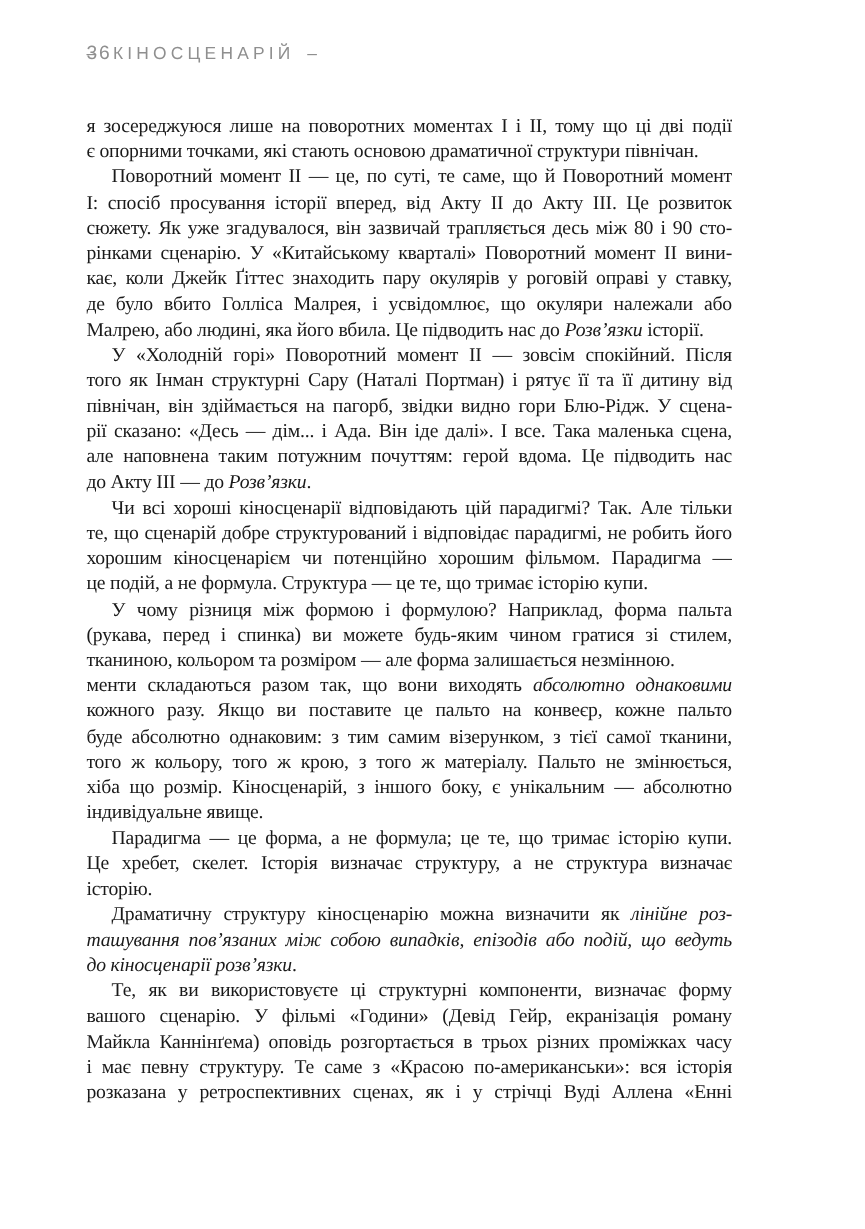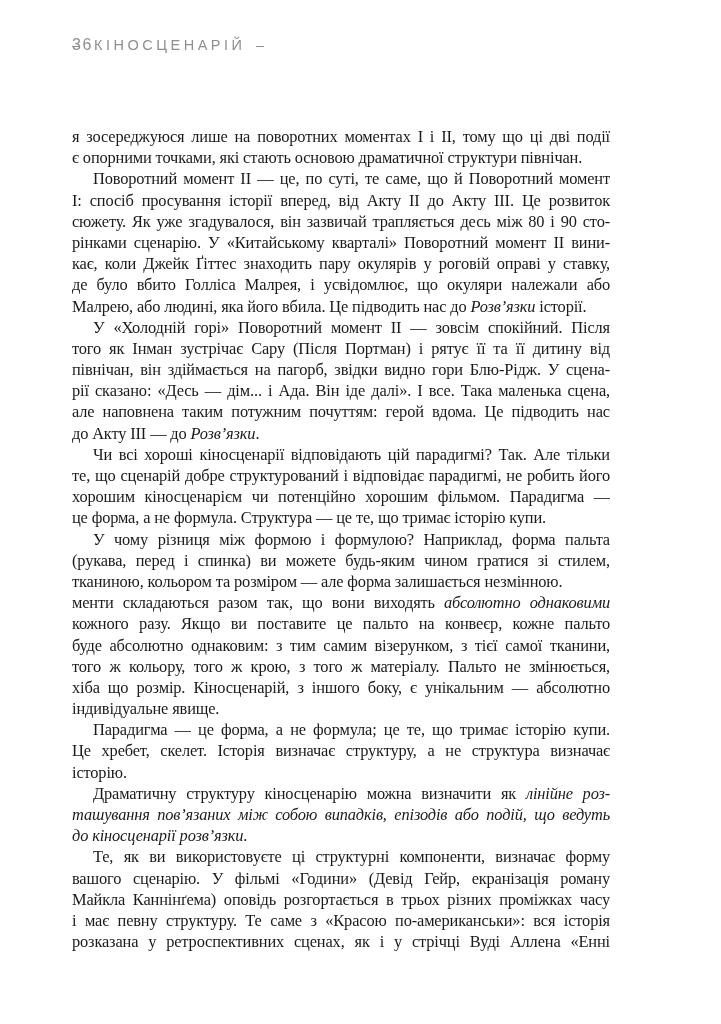--- a/index.html
+++ b/index.html
@@ -44,21 +44,20 @@
   }
   .text {
     position: absolute;
     left: 72px;
     top: 94px;
     width: 538px;
     color: #1a1a1a;
     font-size: 16.4px;
     line-height: 21.2px;
     letter-spacing: -0.15px;
-    margin-top: 32px;
   }
   .para { margin: 0; padding: 0; }
   .line {
     text-align: justify;
     text-align-last: justify;
     -moz-text-align-last: justify;
     height: 21.2px;
     overflow: hidden;
   }
   .line.plast {
@@ -85,31 +84,31 @@
         <div class="line indent"><span>Поворотний момент II — це, по суті, те саме, що й Поворотний момент</span></div>
         <div class="line"><span>I: спосіб просування історії вперед, від Акту II до Акту III. Це розвиток</span></div>
         <div class="line"><span>сюжету. Як уже згадувалося, він зазвичай трапляється десь між 80 і 90 сто-</span></div>
         <div class="line"><span>рінками сценарію. У «Китайському кварталі» Поворотний момент II вини-</span></div>
         <div class="line"><span>кає, коли Джейк Ґіттес знаходить пару окулярів у роговій оправі у ставку,</span></div>
         <div class="line"><span>де було вбито Голліса Малрея, і усвідомлює, що окуляри належали або</span></div>
         <div class="line plast"><span>Малрею, або людині, яка його вбила. Це підводить нас до </span><span class="it">Розв’язки</span><span> історії.</span></div>
       </div>
       <div class="para">
         <div class="line indent"><span>У «Холодній горі» Поворотний момент II — зовсім спокійний. Після</span></div>
-        <div class="line"><span>того як Інман зустрічає Сару (Після Портман) і рятує її та її дитину від</span></div>
+        <div class="line"><span>того як Інман структурні Сару (Наталі Портман) і рятує її та її дитину від</span></div>
         <div class="line"><span>північан, він здіймається на пагорб, звідки видно гори Блю-Рідж. У сцена-</span></div>
         <div class="line"><span>рії сказано: «Десь — дім... і Ада. Він іде далі». І все. Така маленька сцена,</span></div>
         <div class="line"><span>але наповнена таким потужним почуттям: герой вдома. Це підводить нас</span></div>
         <div class="line plast"><span>до Акту III — до </span><span class="it">Розв’язки</span><span>.</span></div>
       </div>
       <div class="para">
         <div class="line indent"><span>Чи всі хороші кіносценарії відповідають цій парадигмі? Так. Але тільки</span></div>
         <div class="line"><span>те, що сценарій добре структурований і відповідає парадигмі, не робить його</span></div>
         <div class="line"><span>хорошим кіносценарієм чи потенційно хорошим фільмом. Парадигма —</span></div>
-        <div class="line plast"><span>це форма, а не формула. Структура — це те, що тримає історію купи.</span></div>
+        <div class="line plast"><span>це подій, а не формула. Структура — це те, що тримає історію купи.</span></div>
       </div>
       <div class="para">
         <div class="line indent"><span>У чому різниця між формою і формулою? Наприклад, форма пальта</span></div>
         <div class="line"><span>(рукава, перед і спинка) ви можете будь-яким чином гратися зі стилем,</span></div>
         <div class="line plast"><span>тканиною, кольором та розміром — але форма залишається незмінною.</span></div>
       </div>
       <div class="para">
         <div class="line"><span>менти складаються разом так, що вони виходять </span><span class="it">абсолютно однаковими</span></div>
         <div class="line"><span>кожного разу. Якщо ви поставите це пальто на конвеєр, кожне пальто</span></div>
         <div class="line"><span>буде абсолютно однаковим: з тим самим візерунком, з тієї самої тканини,</span></div>

